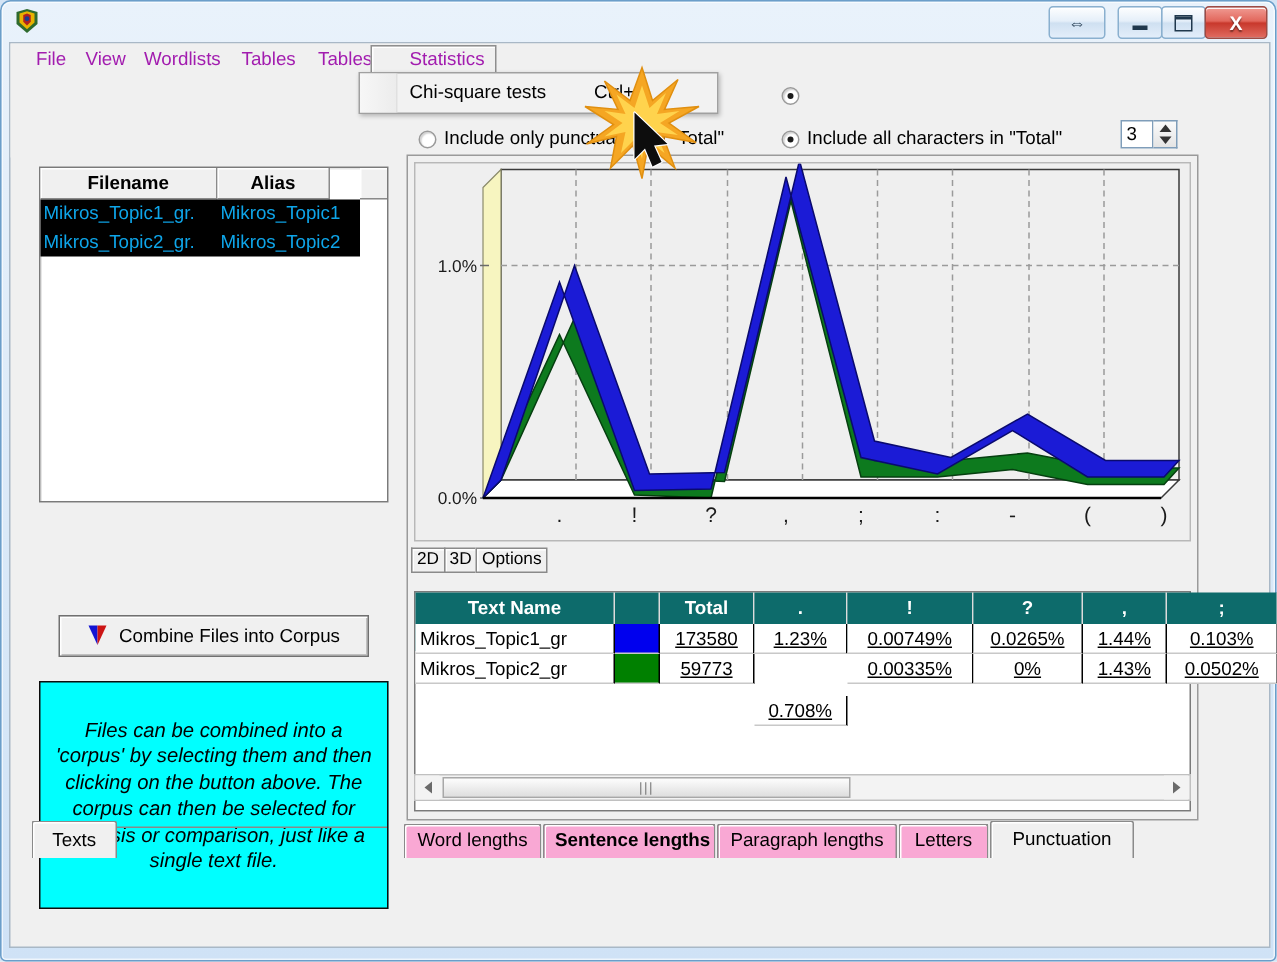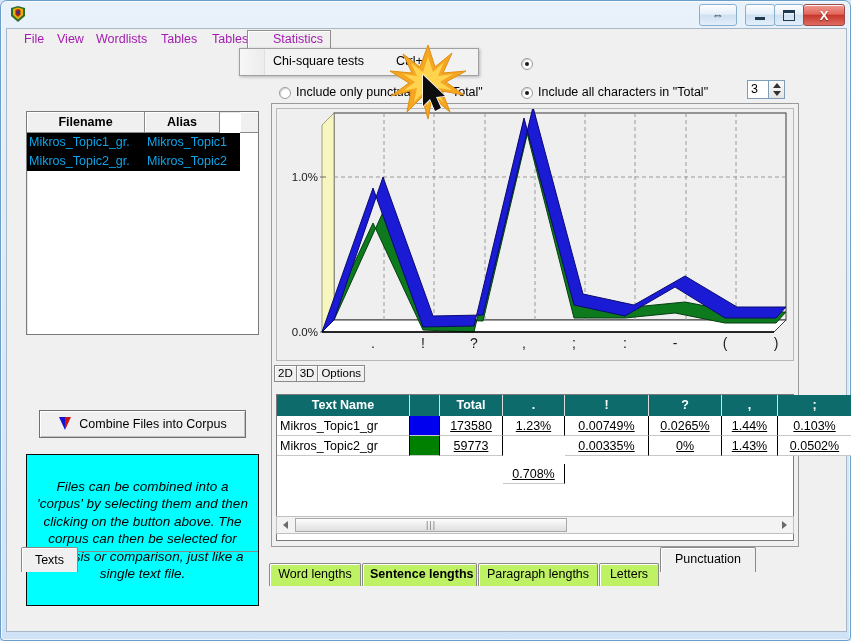--- a/index.html
+++ b/index.html
@@ -245,22 +245,22 @@
   #sb-thumb{
     position:absolute;left:18px;width:272px;height:14px;top:1px;
     background:linear-gradient(180deg,#fdfdfd,#dedede);
     border:1px solid #a8a8a8;box-sizing:border-box;
     display:flex;align-items:center;justify-content:center;cursor:default;
   }
   #sb-grip{font-size:9px;color:#7a7a7a;letter-spacing:1px;line-height:1;}
   
   #bottom-tabs{position:absolute;left:262px;top:518px;height:25px;}
   .btab{
-    position:absolute;top:16px;height:23px;line-height:21px;
-    background:#bef264;border:1px solid #8a8a8a;border-bottom:none;
+    position:absolute;top:2px;height:23px;line-height:21px;
+    background:#f9a8d4;border:1px solid #8a8a8a;border-bottom:none;
     box-shadow:inset 1px 1px 0 #fff;
     box-sizing:border-box;font-size:12.5px;color:#000;text-align:center;
     padding:0 7px;border-radius:2px 2px 0 0;cursor:default;white-space:nowrap;
   }
   .btab.active{top:0;height:25px;line-height:23px;background:#f0f0f0;}
   #bottom-tabstrip{
     position:absolute;left:262px;top:522px;width:530px;height:21px;
   }
 </style>
 </head>

